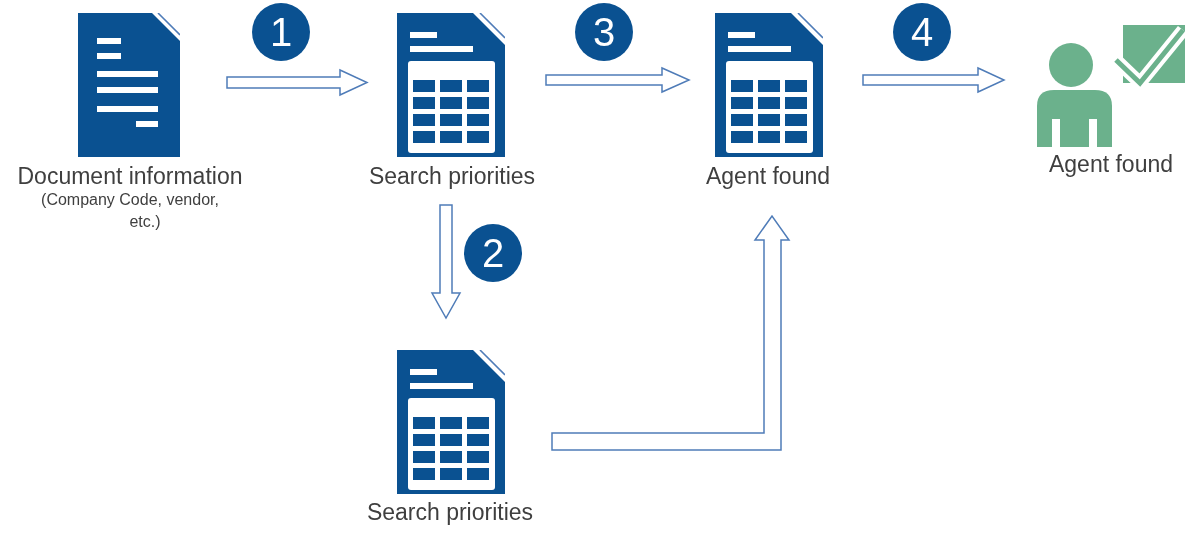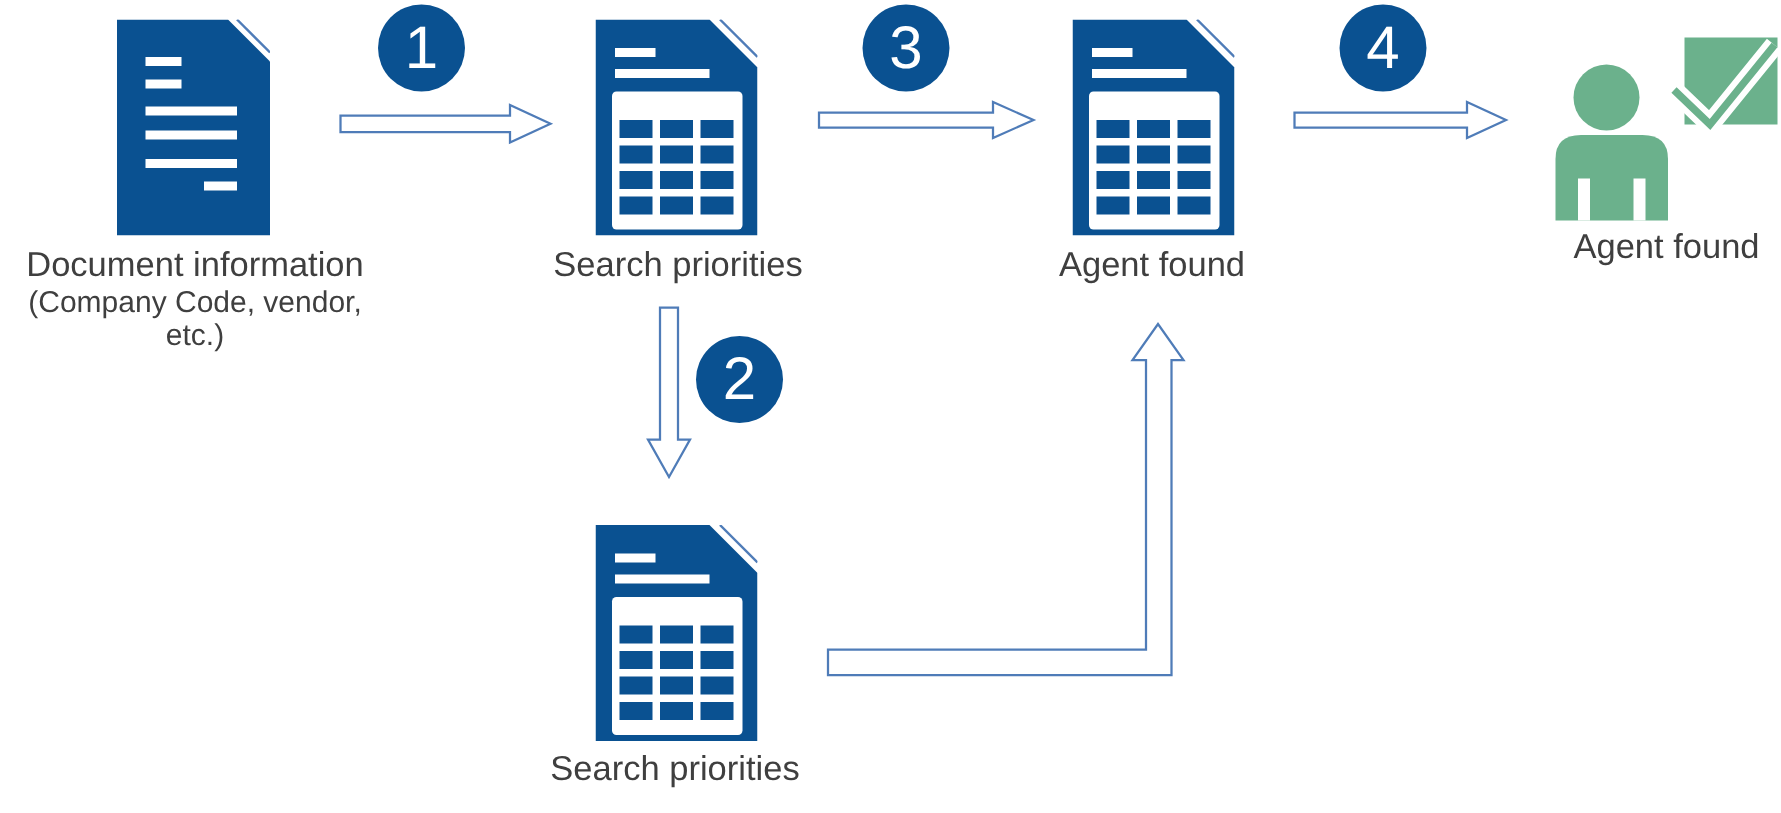--- a/index.html
+++ b/index.html
@@ -13,21 +13,21 @@
   body{margin:0;background:#fff;}
   .canvas{
     position:relative;width:1187px;height:542px;background:#fff;overflow:hidden;
     font-family:"Liberation Sans",sans-serif;
   }
   .abs{position:absolute;}
   .label{
     position:absolute;transform:translateX(-50%);white-space:nowrap;
     color:var(--text);font-size:23px;line-height:1.1;text-align:right;
   }
-  .caption{font-size:20px;}
+  .caption{font-size:16px;}
   .badge{
     position:absolute;width:58px;height:58px;border-radius:50%;
     background:var(--blue);color:#fff;font-size:40px;line-height:58px;
     text-align:center;
   }
   
   .b{fill:var(--blue);}
   .w{fill:#fff;}
   .foldline{stroke:var(--fold);stroke-width:1.6;fill:none;}
   .arrowp{fill:#fff;stroke:var(--arrow);stroke-width:1.5;stroke-linejoin:miter;}
@@ -107,21 +107,21 @@
     <rect class="w" x="59" y="101" width="8" height="28"></rect>
   </svg>
 
   <div class="badge" style="left:252px;top:3px">1</div>
   <div class="badge" style="left:464px;top:224px">2</div>
   <div class="badge" style="left:575px;top:3px">3</div>
   <div class="badge" style="left:893px;top:3px">4</div>
 
   <div class="label" style="left:130px;top:164px">Document information</div>
   <div class="label caption" style="left:130px;top:191px">(Company Code, vendor,</div>
-  <div class="label caption" style="left:130px;top:213px">etc.)</div>
+  <div class="label caption" style="left:145px;top:213px">etc.)</div>
 
   <div class="label" style="left:452px;top:164px">Search priorities</div>
 
   <div class="label" style="left:768px;top:164px">Agent found</div>
 
   <div class="label" style="left:1111px;top:152px">Agent found</div>
 
   <div class="label" style="left:450px;top:500px">Search priorities</div>
 
 </div>

